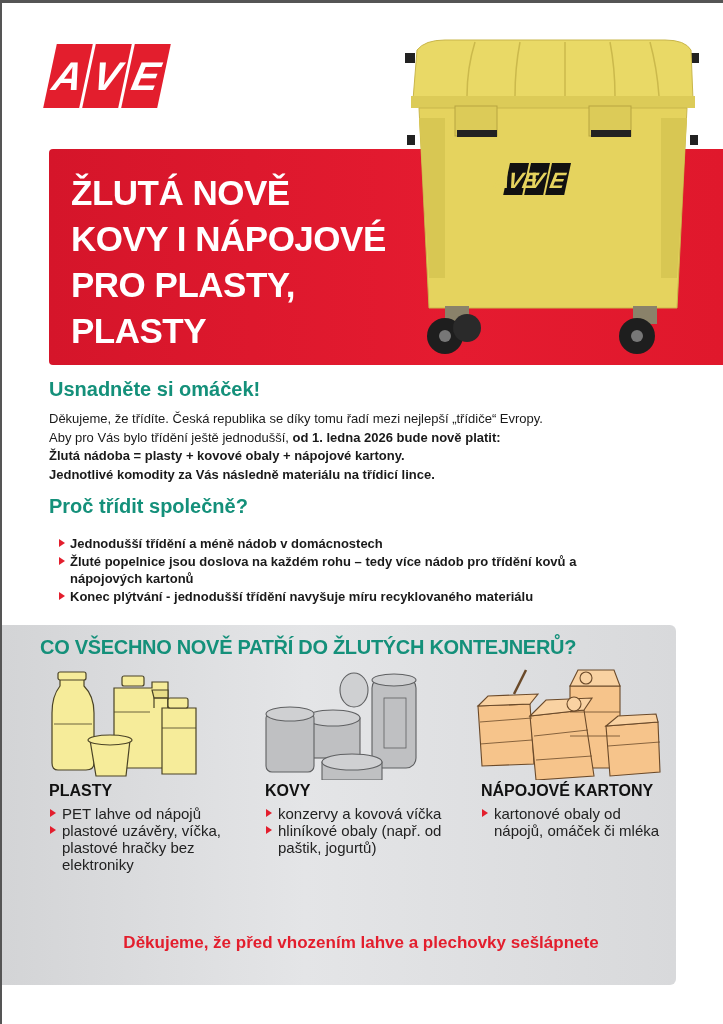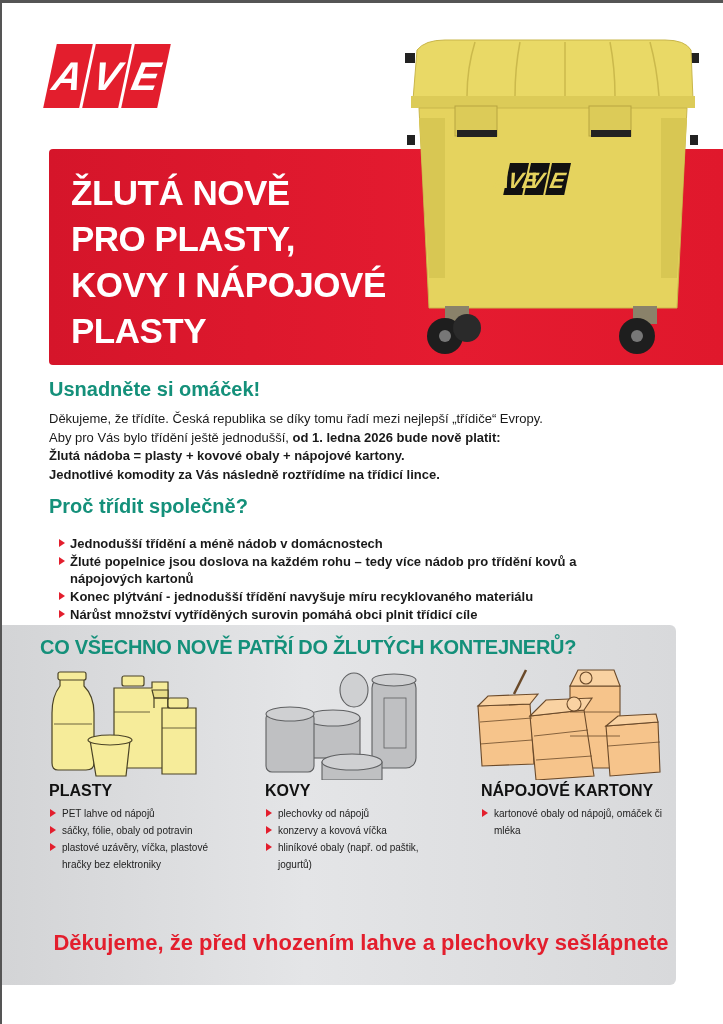--- a/index.html
+++ b/index.html
@@ -59,43 +59,43 @@
     background: linear-gradient(90deg, #d3d4d6 0%, #e4e5e7 45%, #d8d9db 100%);
     border-radius: 0 6px 6px 0;
   }
   .panel-title {
     position: absolute; left: 40px; top: 636px; width: 642px; text-align: left;
     color: #14907a; font-weight: bold; font-size: 20px; letter-spacing: -0.3px;
   }
   .cat-img { position: absolute; }
   .cat-name { position: absolute; font-weight: bold; font-size: 16px; color: #111; }
   .cat-list { position: absolute; list-style: none; margin: 0; padding: 0; }
-  .cat-list li { position: relative; padding-left: 13px; font-size: 10px; line-height: 17px; color: #222; }
+  .cat-list li { position: relative; padding-left: 13px; font-size: 15px; line-height: 17px; color: #222; }
   .panel-footer {
     position: absolute; left: 40px; top: 932px; width: 642px; text-align: center;
-    color: #e31e2d; font-weight: bold; font-size: 22px; line-height: 22px;
+    color: #e31e2d; font-weight: bold; font-size: 17px; line-height: 22px;
   }
 </style>
 </head>
 <body>
 
 <div class="frame-top"></div>
 <div class="frame-left"></div>
 
 <div class="logo">
   <div class="cell">A</div>
   <div class="cell">V</div>
   <div class="cell">E</div>
 </div>
 
 <div class="hero"></div>
 <div class="hero-title">
   <div>ŽLUTÁ NOVĚ</div>
+  <div>KOVY I NÁPOJOVÉ</div>
   <div>PRO PLASTY,</div>
-  <div>KOVY I NÁPOJOVÉ</div>
   <div>PLASTY</div>
 </div>
 
 <svg class="bin" viewBox="0 0 300 320">
 
   <rect x="0" y="15" width="10" height="10" fill="#222"></rect>
   <rect x="284" y="15" width="10" height="10" fill="#222"></rect>
   <rect x="2" y="97" width="8" height="10" fill="#222"></rect>
   <rect x="285" y="97" width="8" height="10" fill="#222"></rect>
 
@@ -134,29 +134,28 @@
   <rect x="228" y="268" width="24" height="18" fill="#8a826a"></rect>
   <circle cx="232" cy="298" r="18" fill="#1e1e1e"></circle>
     <circle cx="232" cy="298" r="6" fill="#777"></circle>
 </svg>
 
 <div class="h2" style="top:378px;">Usnadněte si omáček!</div>
 <div class="para" style="top:410px;">
   <div>Děkujeme, že třídíte. Česká republika se díky tomu řadí mezi nejlepší „třídiče“ Evropy.</div>
   <div><span>Aby pro Vás bylo třídění ještě jednodušší, </span><b>od 1. ledna 2026 bude nově platit:</b></div>
   <div><b>Žlutá nádoba = plasty + kovové obaly + nápojové kartony.</b></div>
-  <div><b>Jednotlivé komodity za Vás následně roztřídíme na třídicí lince.</b></div>
+  <div><b>Jednotlivé komodity za Vás následně materiálu na třídicí lince.</b></div>
 </div>
 
 <div class="h2" style="top:495px;">Proč třídit společně?</div>
 <ul class="bullets" style="top:526px;">
   <li>Jednodušší třídění a méně nádob v domácnostech</li>
   <li style="width:520px;">Žluté popelnice jsou doslova na každém rohu – tedy více nádob pro třídění kovů a nápojových kartonů</li>
   <li>Konec plýtvání - jednodušší třídění navyšuje míru recyklovaného materiálu</li>
-  <li>Nárůst množství vytříděných surovin pomáhá obci plnit třídicí cíle</li>
 </ul>
 
 <div class="panel"></div>
 <div class="panel-title">CO VŠECHNO NOVĚ PATŘÍ DO ŽLUTÝCH KONTEJNERŮ?</div>
 
 <svg class="cat-img" style="left:50px;top:668px;" width="150" height="112" viewBox="0 0 150 112">
   <g fill="#f6ec9a" stroke="#4a4326" stroke-width="1.2">
     <path d="M10 8 L34 8 L34 18 Q44 28 44 45 L44 95 Q44 102 36 102 L8 102 Q2 102 2 95 L2 45 Q2 28 10 18 Z"></path>
     <rect x="8" y="4" width="28" height="8" rx="2"></rect>
     <path d="M64 20 L102 20 L102 14 L118 14 L118 40 L122 40 L122 100 L64 100 Z"></path>
@@ -170,41 +169,39 @@
   </g>
   <g stroke="#4a4326" stroke-width="0.8" fill="none">
     <line x1="4" y1="56" x2="42" y2="56"></line>
       <line x1="64" y1="44" x2="100" y2="44"></line>
       <line x1="112" y1="60" x2="146" y2="60"></line>
   </g>
 </svg>
 <div class="cat-name" style="left:49px;top:782px;">PLASTY</div>
 <ul class="cat-list" style="left:49px;top:805px;width:200px;">
   <li>PET lahve od nápojů</li>
-  <li>sáčky, fólie, obaly od potravin</li>
   <li style="width:170px;">plastové uzávěry, víčka, plastové hračky bez elektroniky</li>
 </ul>
 
 <svg class="cat-img" style="left:262px;top:668px;" width="160" height="112" viewBox="0 0 160 112">
   <g fill="#bfc0c2" stroke="#5f6062" stroke-width="1.1">
     <rect x="110" y="10" width="44" height="90" rx="10"></rect>
     <ellipse cx="132" cy="12" rx="22" ry="6" fill="#cfd0d2"></ellipse>
     <rect x="44" y="50" width="54" height="40"></rect>
     <ellipse cx="71" cy="50" rx="27" ry="8" fill="#cfd0d2"></ellipse>
     <ellipse cx="92" cy="22" rx="14" ry="17" fill="#cfd0d2"></ellipse>
     <rect x="4" y="44" width="48" height="60" rx="6"></rect>
     <ellipse cx="28" cy="46" rx="24" ry="7" fill="#cfd0d2"></ellipse>
     <path d="M60 94 L120 94 L120 112 L60 112 Z"></path>
     <ellipse cx="90" cy="94" rx="30" ry="8" fill="#cfd0d2"></ellipse>
   </g>
   <rect x="122" y="30" width="22" height="50" fill="none" stroke="#5f6062" stroke-width="0.8"></rect>
 </svg>
 <div class="cat-name" style="left:265px;top:782px;">KOVY</div>
 <ul class="cat-list" style="left:265px;top:805px;width:190px;">
-  <li>plechovky od nápojů</li>
   <li>konzervy a kovová víčka</li>
   <li style="width:175px;">hliníkové obaly (např. od paštik, jogurtů)</li>
 </ul>
 
 <svg class="cat-img" style="left:474px;top:664px;" width="190" height="116" viewBox="0 0 190 116">
   <g fill="#f6c48b" stroke="#6b4a2a" stroke-width="1.1">
     <path d="M4 42 L56 40 L60 100 L8 102 Z"></path>
     <path d="M4 42 L14 32 L64 30 L56 40 Z" fill="#f9d2a2"></path>
     <line x1="40" y1="30" x2="52" y2="6" stroke-width="2.5" stroke="#6b4a2a"></line>
     <path d="M96 22 L146 22 L146 104 L96 104 Z"></path>

